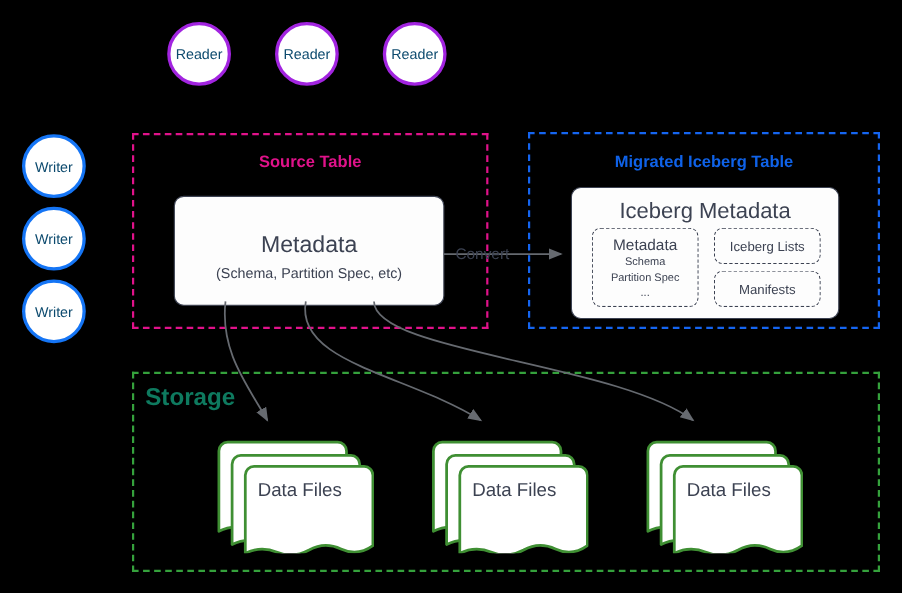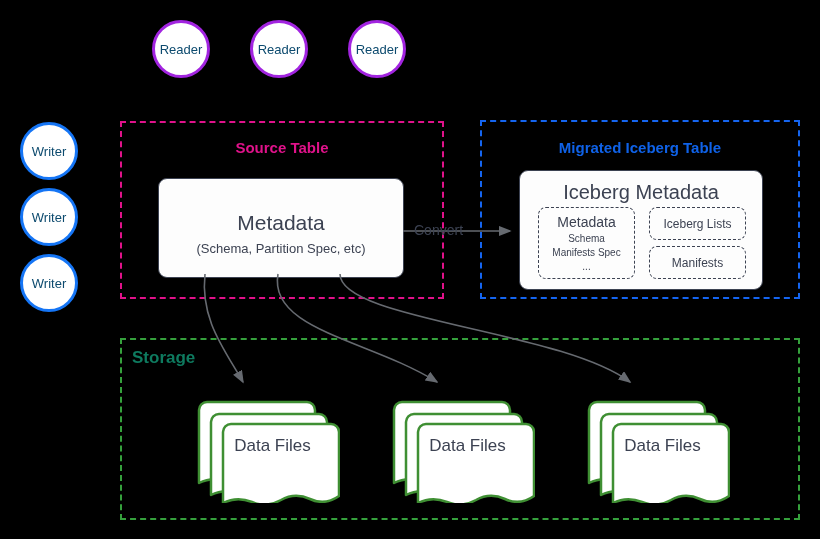--- a/index.html
+++ b/index.html
@@ -52,21 +52,21 @@
     position: absolute;
     font-weight: bold;
     white-space: nowrap;
   }
   .group.source      { border: 2px dashed #e0128a; }
   .group.migrated    { border: 2px dashed #1565f0; }
   .group.storage     { border: 2px dashed #35a13c; }
 
   .title-source   { color: #e0128a; font-size: 15px; }
   .title-migrated { color: #0f62e8; font-size: 15px; }
-  .title-storage  { color: #0e7a5f; font-size: 17px; }
+  .title-storage  { color: #0e7a5f; font-size: 22px; }
 
   
   .card {
     position: absolute;
     box-sizing: border-box;
     background: #fdfdfd;
     border: 1px solid #3c4252;
     border-radius: 9px;
     color: #3c4252;
   }
@@ -170,21 +170,21 @@
 
   <div class="group migrated" style="left:480px; top:120px; width:320px; height:179px;">
     <div class="group-title title-migrated" style="left:0; right:0; top:17px; text-align:center;">Migrated Iceberg Table</div>
 
     <div class="card" style="left:37px; top:48px; width:244px; height:120px;">
       <div class="card-main-title" style="top:10px; font-size:20px;">Iceberg Metadata</div>
 
       <div class="subcard" style="left:18px; top:36px; width:97px; height:72px;">
         <div class="line" style="font-size:14px; margin-bottom:3px;">Metadata</div>
         <div class="line" style="font-size:10px; margin-bottom:3px;">Schema</div>
-        <div class="line" style="font-size:10px; margin-bottom:3px;">Manifests Spec</div>
+        <div class="line" style="font-size:10px; margin-bottom:3px;">Partition Spec</div>
         <div class="line" style="font-size:10px;">...</div>
       </div>
 
       <div class="subcard" style="left:129px; top:36px; width:97px; height:33px;">
         <div class="line" style="font-size:12px;">Iceberg Lists</div>
       </div>
 
       <div class="subcard" style="left:129px; top:75px; width:97px; height:33px;">
         <div class="line" style="font-size:12px;">Manifests</div>
       </div>

